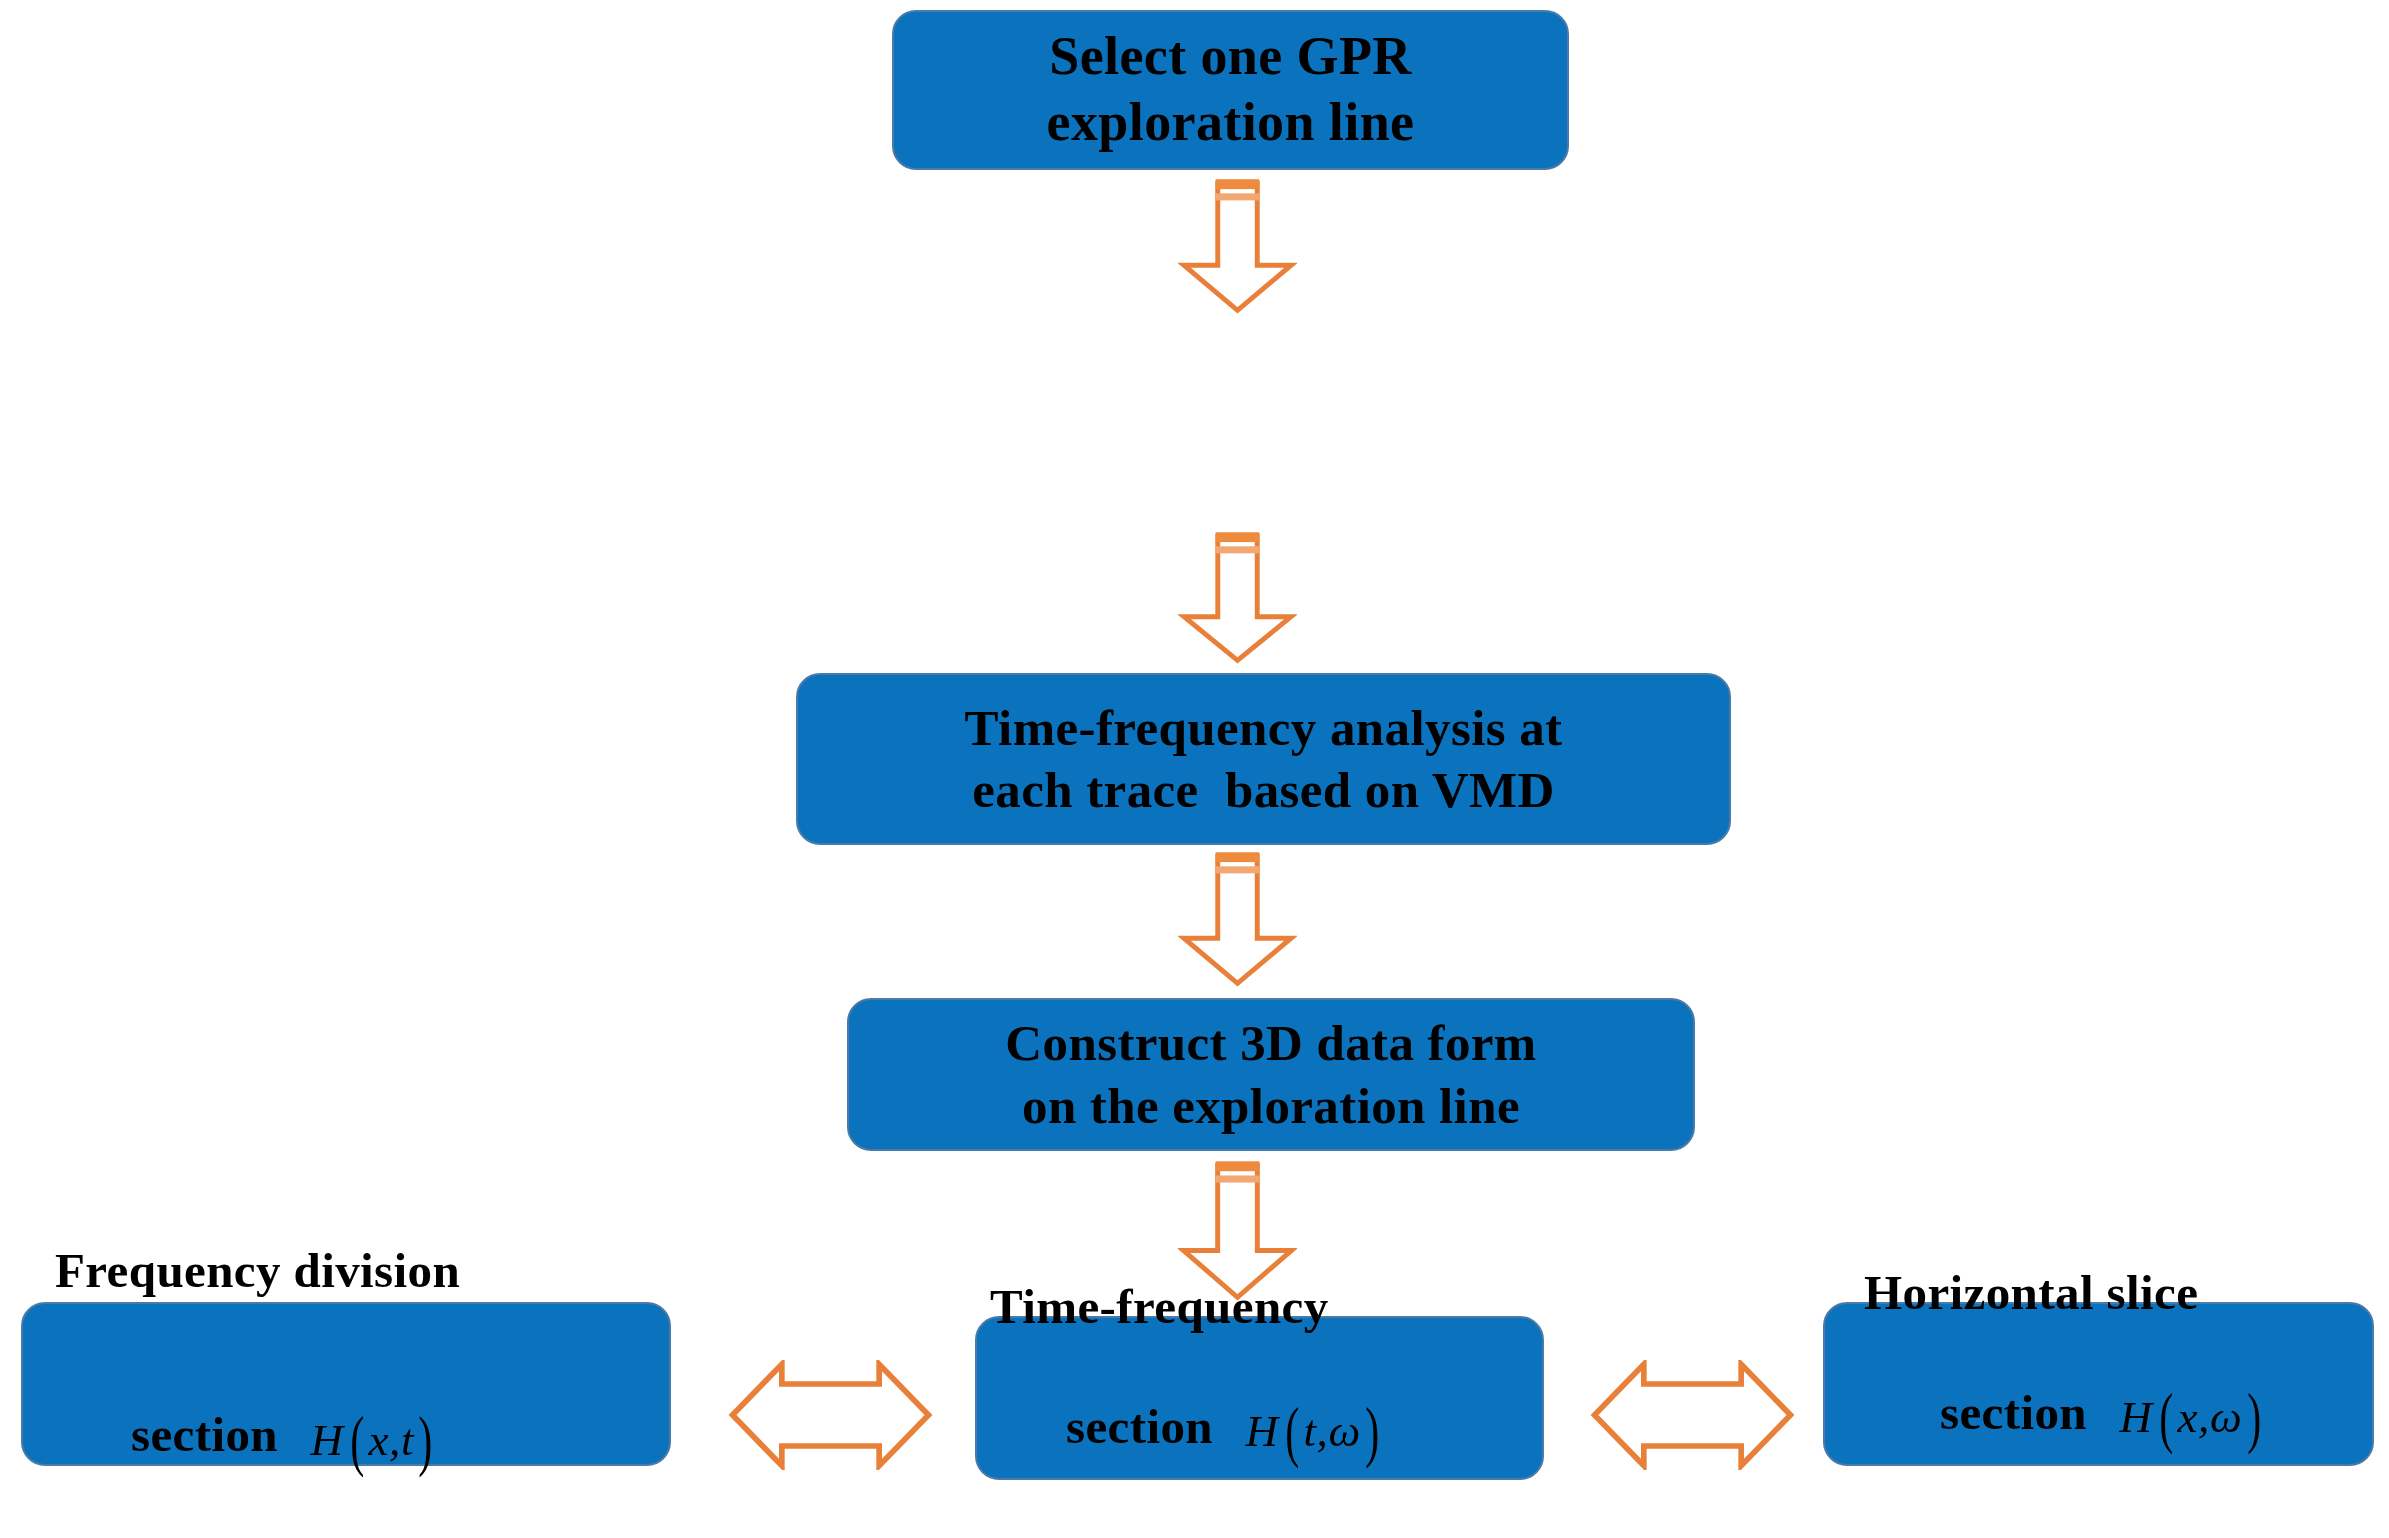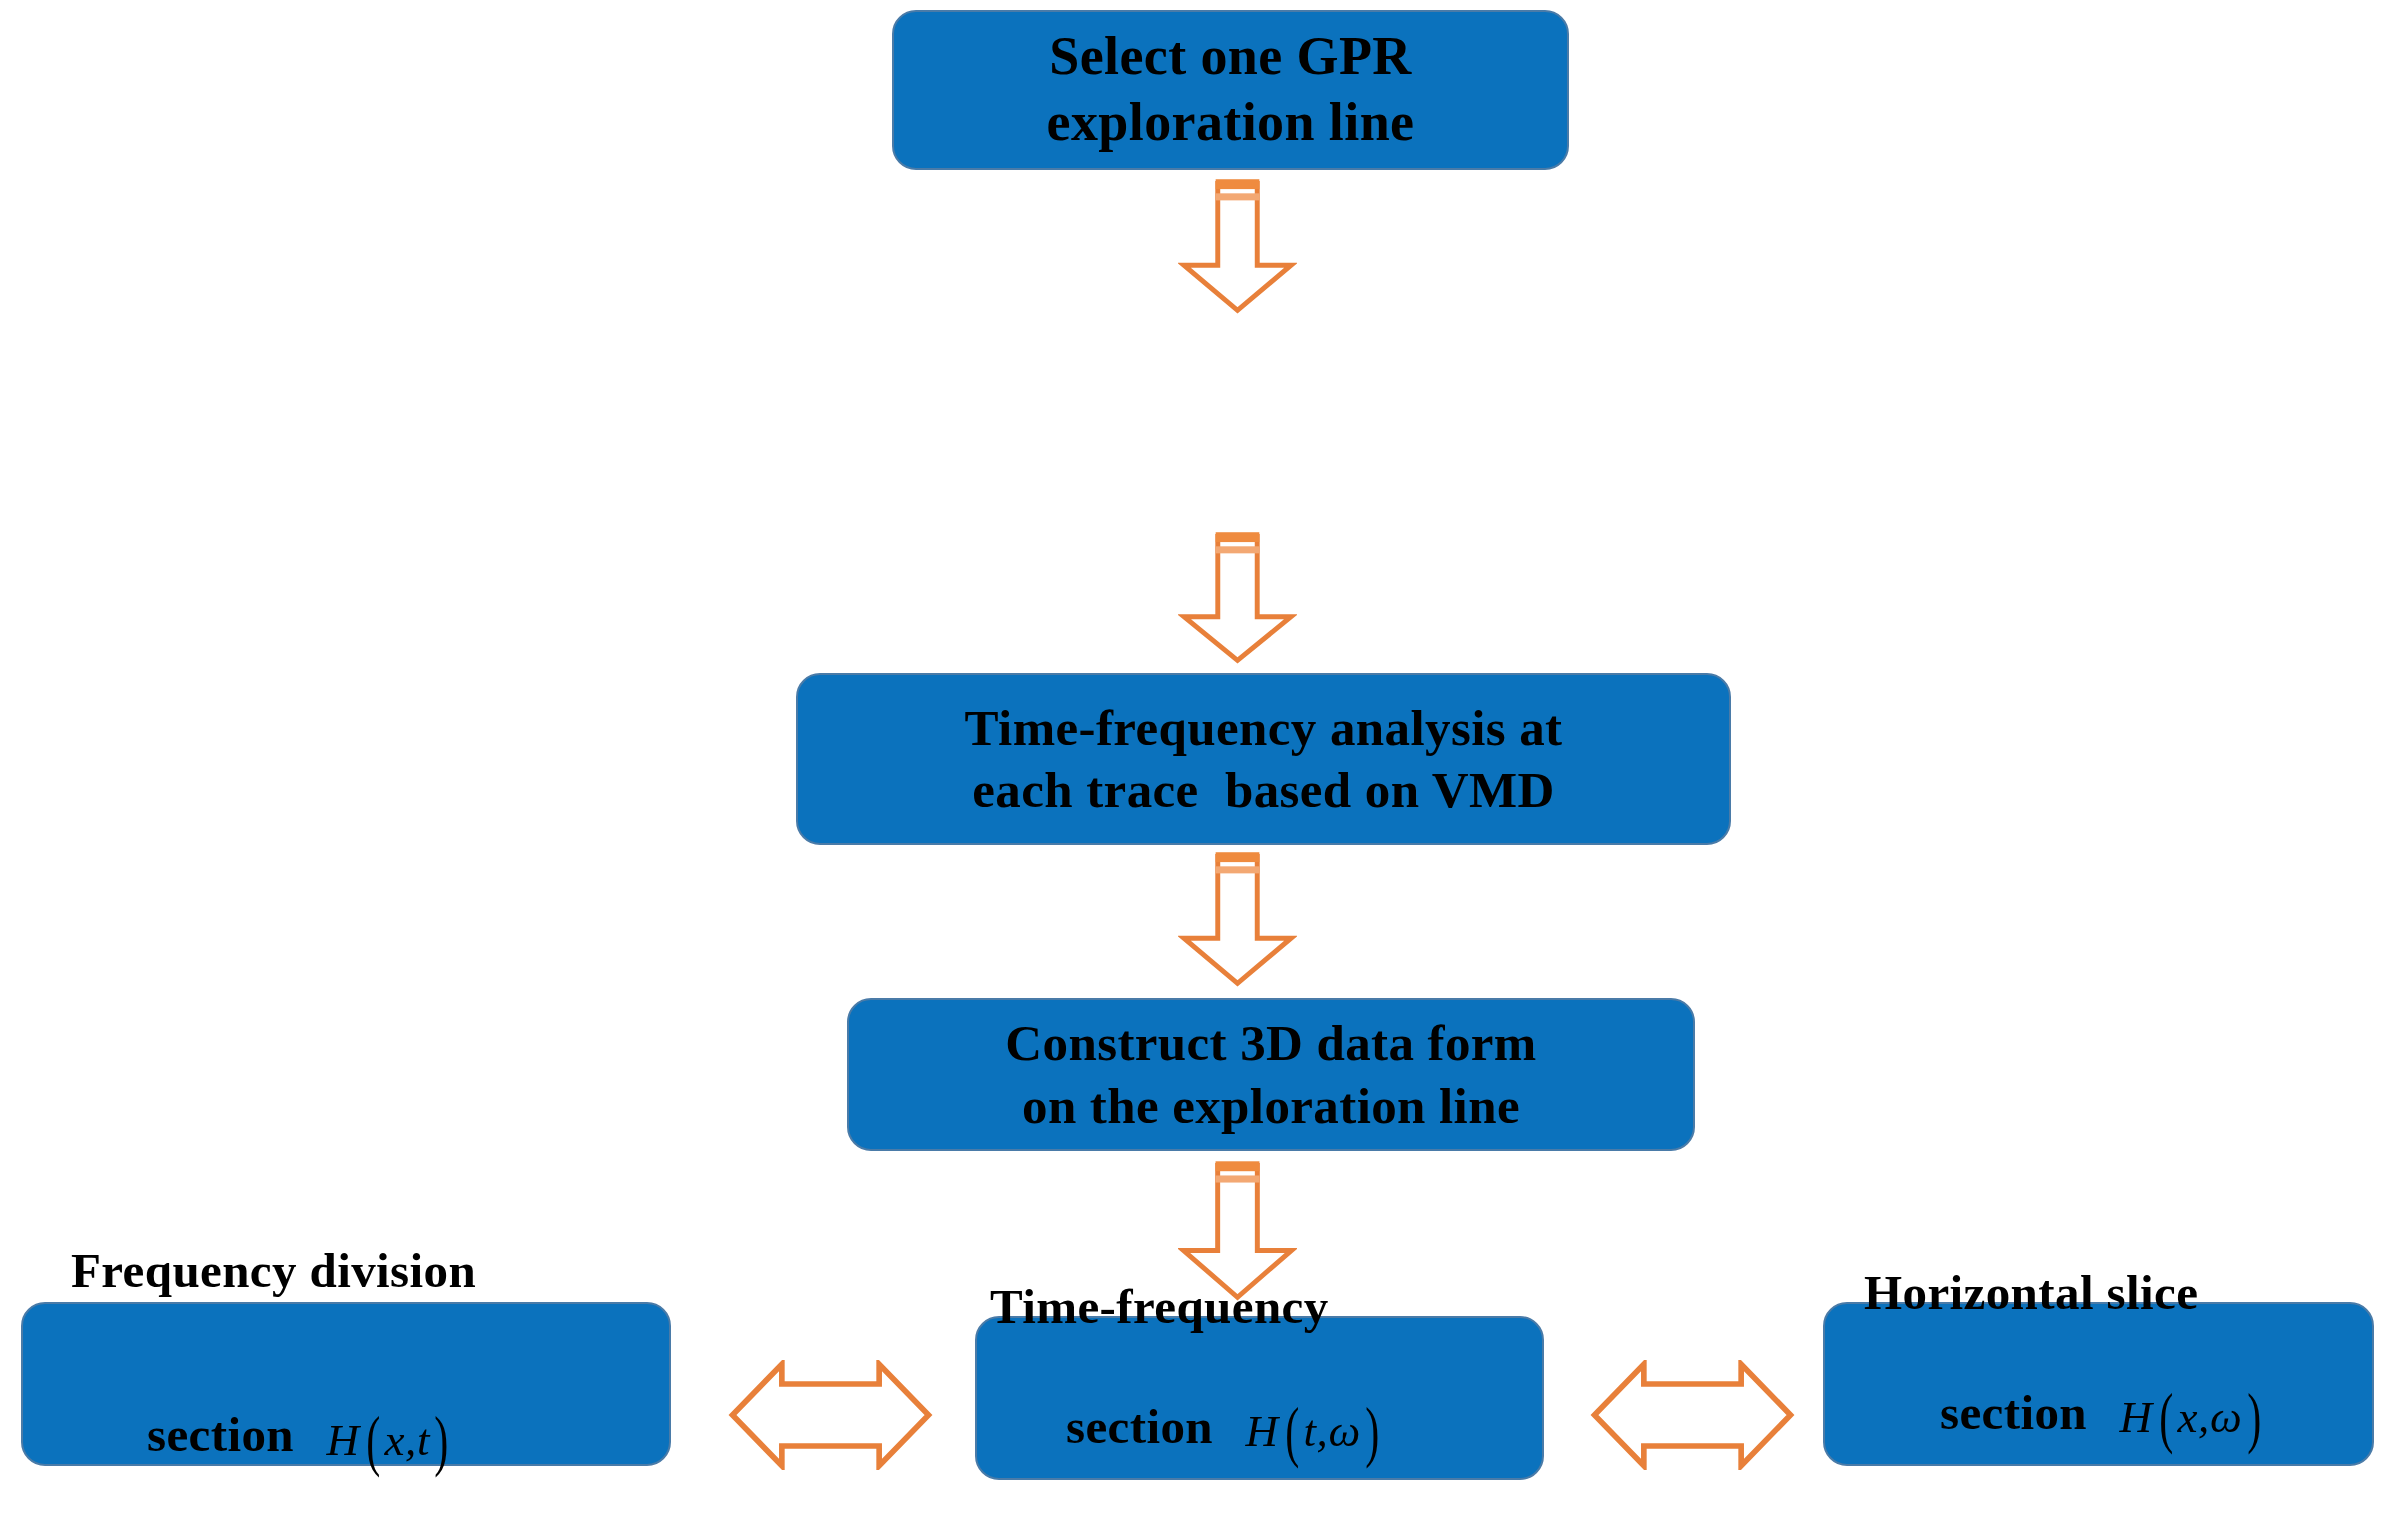--- a/index.html
+++ b/index.html
@@ -123,21 +123,21 @@
   </div>
 
   <div class="v-arrow" style="left:1178px; top:1157px; width:119px; height:146px;">
     <svg width="119" height="146" viewBox="0 0 168 206">
       <path d="M 56 12 L 112 12 L 112 132 L 160 132 L 84 198 L 8 132 L 56 132 Z" fill="#ffffff" stroke="#e8803a" stroke-width="7" stroke-linejoin="miter"></path>
       <rect x="53" y="6" width="62" height="14" fill="#ef8b3f"></rect>
       <rect x="53" y="26" width="62" height="10" fill="#f3a873"></rect>
     </svg>
   </div>
 
-  <div class="box fs-70" style="left:21px; top:1302px; width:650px; height:164px; align-items:flex-start; padding-left:48px;gap:45px;">
+  <div class="box fs-70" style="left:21px; top:1302px; width:650px; height:164px; align-items:flex-start; padding-left:32px;gap:45px;">
     <span class="line">Frequency division</span>
     <span class="line">
       <span>section</span><span class="gap-inline"></span><span class="formula"><span class="hsym">H</span><span class="paren">(</span><span class="args">x,t</span><span class="paren">)</span></span>
     </span>
   </div>
 
   <div class="h-arrow" style="left:728px; top:1360px; width:205px; height:110px;">
     <svg width="205" height="110" viewBox="0 0 290 156">
       <path d="M 76 6 L 76 34 L 214 34 L 214 6 L 284 78 L 214 150 L 214 122 L 76 122 L 76 150 L 6 78 Z" fill="#ffffff" stroke="#e8803a" stroke-width="8" stroke-linejoin="miter"></path>
     </svg>

